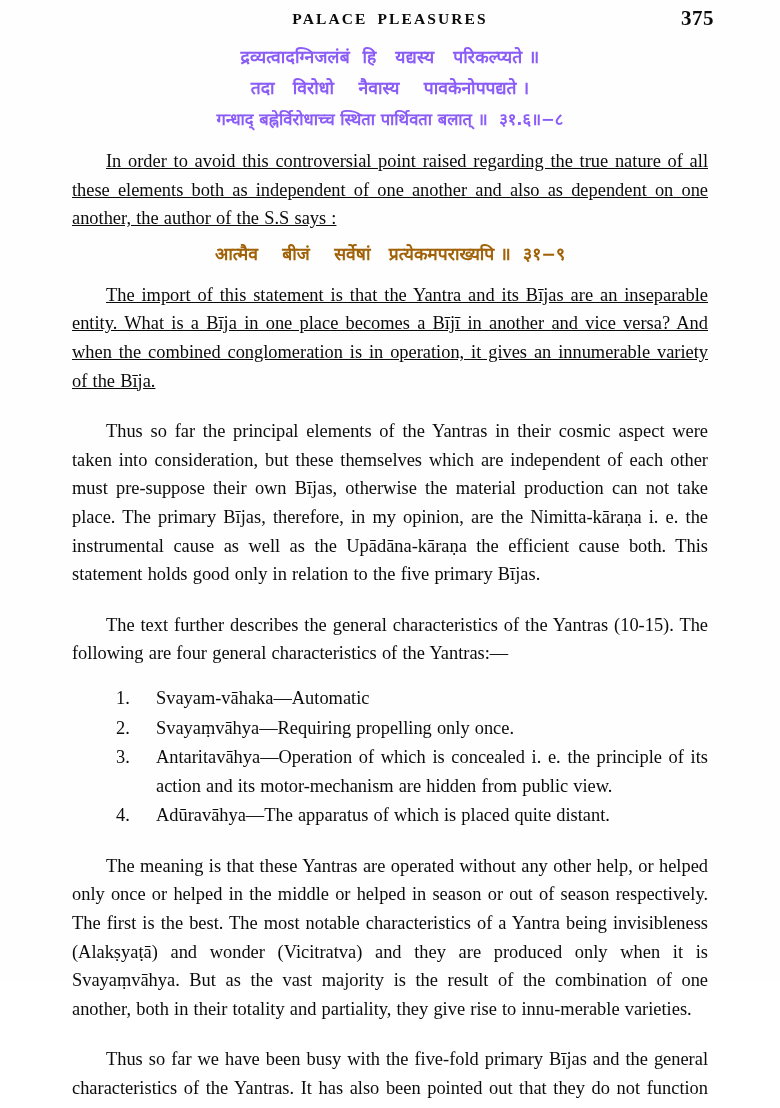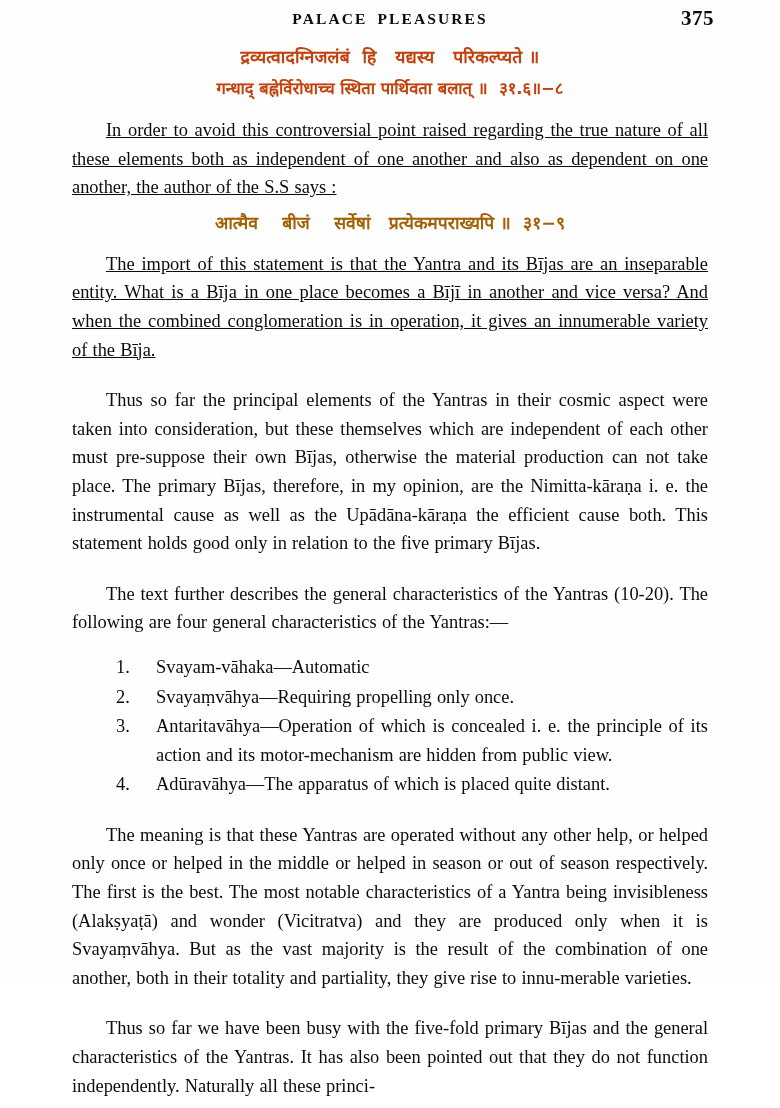--- a/index.html
+++ b/index.html
@@ -60,21 +60,21 @@
   .verse {
     margin-top: 4px;
   }
   .verse-line {
     font-family: "DejaVu Sans", sans-serif;
     font-size: 17.5px;
     font-weight: bold;
     line-height: 31px;
     text-align: center;
     white-space: pre;
-    color: #c2410c;
+    color: #8b5cf6;
   }
   .verse-line.vl1 { letter-spacing: 0.2px; }
   .verse-line.vl3 { font-size: 16.5px; }
 
   .verse-single {
     font-family: "DejaVu Sans", sans-serif;
     font-size: 17.5px;
     font-weight: bold;
     line-height: 30px;
     text-align: center;
@@ -128,32 +128,33 @@
 <div class="page">
   <div class="content">
 
     <div class="runhead">
       <div class="runhead-title">PALACE PLEASURES</div>
       <div class="runhead-folio">375</div>
     </div>
 
     <div class="verse">
       <div class="verse-line vl1">द्रव्यत्वादग्निजलंबं  हि   यद्यस्य   परिकल्प्यते ॥</div>
+      <div class="verse-line vl2">तदा   विरोधो    नैवास्य    पावकेनोपपद्यते ।</div>
       <div class="verse-line vl3">गन्धाद् बह्नेर्विरोधाच्च स्थिता पार्थिवता बलात् ॥  ३१.६॥−८</div>
     </div>
 
     <p class="body gap-sm">In order to avoid this controversial point raised regarding  the true nature of all these elements both as  independent  of  one another and also as dependent on one another,  the  author  of the S.S  says :</p>
 
     <div class="verse-single">आत्मैव    बीजं    सर्वेषां   प्रत्येकमपराख्यपि ॥  ३१−९</div>
 
     <p class="body gap-sm">The import of this statement is that the Yantra  and  its  Bījas are an inseparable entity.   What is a Bīja in one place becomes  a  Bījī in another and vice versa?   And  when  the   combined   conglomeration is in operation,  it gives an innumerable variety of the Bīja.</p>
 
     <p class="body gap-lg">Thus so far the principal elements of the Yantras in  their  cosmic aspect were  taken  into  consideration, but   these  themselves which are  independent  of  each  other  must  pre-suppose  their  own  Bījas, otherwise the material production can not   take  place.   The  primary Bījas,  therefore,  in  my  opinion,  are  the  Nimitta-kāraṇa  i. e.  the instrumental cause as well as the Upādāna-kāraṇa  the  efficient  cause both.   This statement holds good only in  relation to  the five primary Bījas.</p>
 
-    <p class="body gap-lg">The text  further   describes   the  general  characteristics  of  the Yantras (10-20).   The following are four general characteristics of  the Yantras:—</p>
+    <p class="body gap-lg">The text  further   describes   the  general  characteristics  of  the Yantras (10-15).   The following are four general characteristics of  the Yantras:—</p>
 
     <ol class="charlist">
       <li>
         <span class="num">1.</span>
         <span class="txt">Svayam-vāhaka—Automatic</span>
       </li>
       <li>
         <span class="num">2.</span>
         <span class="txt">Svayaṃvāhya—Requiring propelling only once.</span>
       </li>

